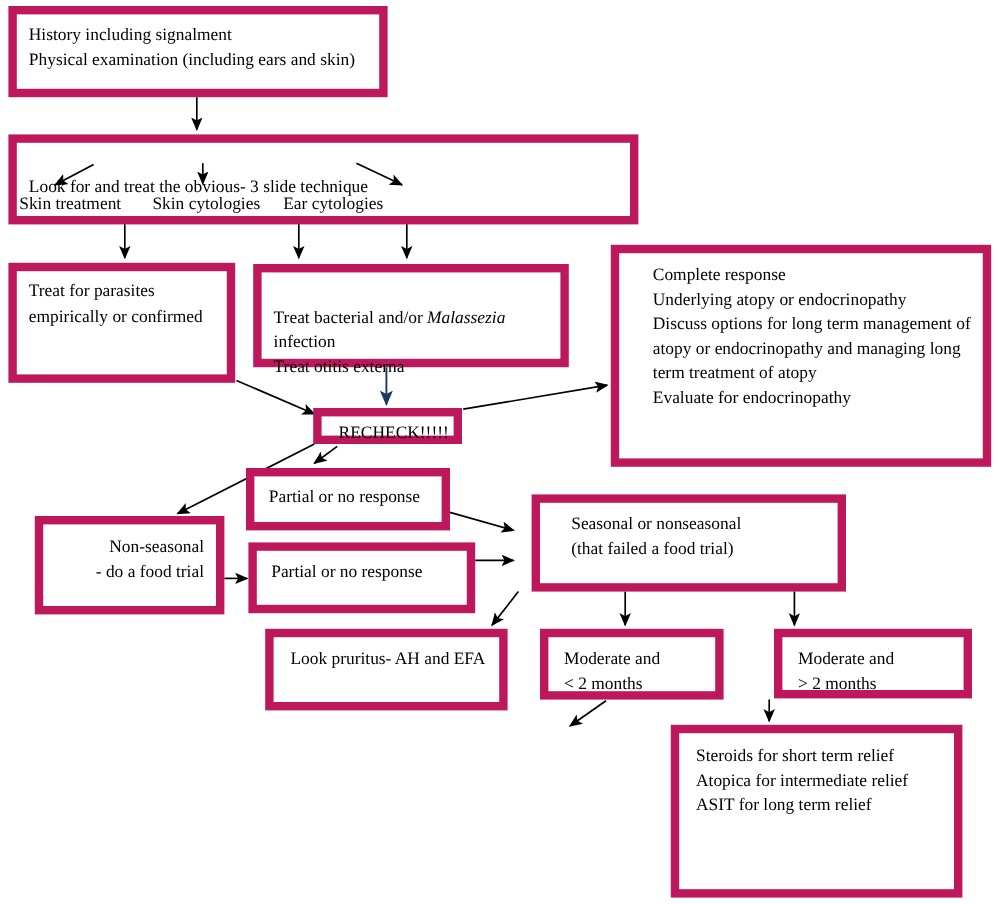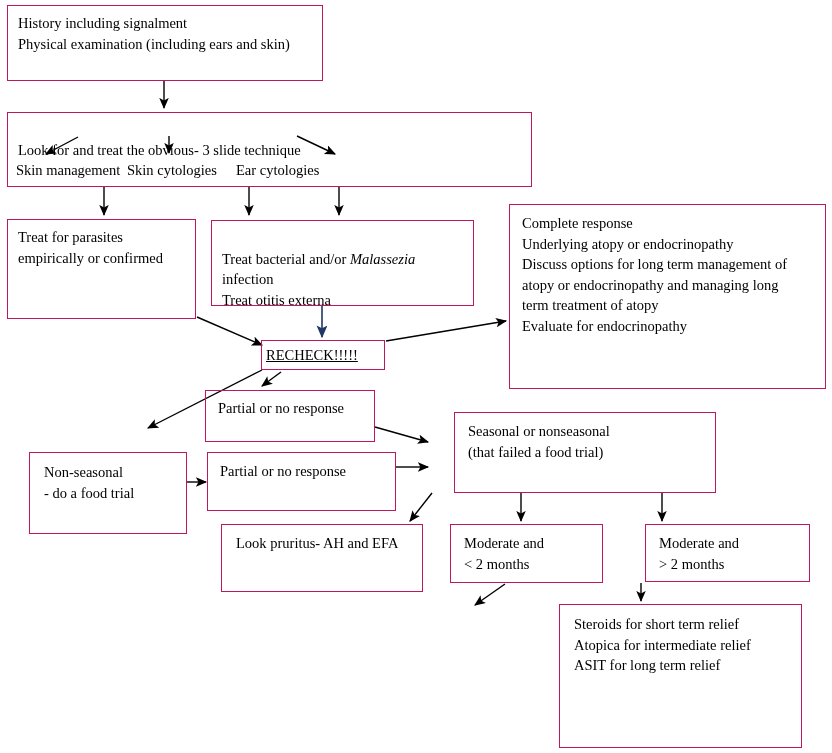--- a/index.html
+++ b/index.html
@@ -11,29 +11,29 @@
     position: relative;
     width: 832px;
     height: 753px;
     background: #ffffff;
     font-family: "Liberation Serif", "DejaVu Serif", serif;
     overflow: hidden;
   }
   .node {
     position: absolute;
     box-sizing: border-box;
-    border: 1px solid #be185d;
+    border: 7px solid #be185d;
     background: transparent;
     font-size: 14.5px;
     line-height: 1.42;
     color: #000000;
     padding: 7px 10px 5px 10px;
     white-space: pre-line;
   }
-  .node.center-text { text-align: left; padding-top: 6px; text-decoration: underline; }
+  .node.center-text { text-align: right; padding-top: 6px; }
   .free-label {
     position: absolute;
     font-family: "Liberation Serif", "DejaVu Serif", serif;
     font-size: 14.5px;
     line-height: 1.42;
     color: #000000;
     white-space: pre;
   }
   .ital { font-style: italic; }
   svg.arrows {
@@ -96,50 +96,50 @@
 
     <line x1="641" y1="583" x2="641" y2="601" stroke="#000000" stroke-width="1.4" marker-end="url(#ah)"></line>
   </svg>
 
   <div class="node" style="left:7px; top:5px; width:316px; height:76px;">History including signalment
 Physical examination  (including ears and skin)</div>
 
   <div class="node" style="left:7px; top:112px; width:525px; height:75px; padding-top:6px;">
     <span>Look for and treat the obvious- 3 slide technique</span>
   </div>
-  <div class="free-label" style="left:16px; top:160px;">Skin management</div>
+  <div class="free-label" style="left:16px; top:160px;">Skin treatment</div>
   <div class="free-label" style="left:127px; top:160px;">Skin cytologies</div>
   <div class="free-label" style="left:236px; top:160px;">Ear cytologies</div>
 
   <div class="node" style="left:7px; top:219px; width:189px; height:100px;">Treat for parasites
 empirically or confirmed</div>
 
   <div class="node" style="left:211px; top:220px; width:263px; height:86px;">
     <span>Treat bacterial and/or </span><span class="ital">Malassezia</span><span>
 infection
 Treat otitis externa</span>
   </div>
 
-  <div class="node" style="left:509px; top:204px; width:317px; height:185px; padding-left:12px; padding-top:8px;">Complete response
+  <div class="node" style="left:509px; top:204px; width:317px; height:185px; padding-left:28px; padding-top:8px;">Complete response
 Underlying atopy or endocrinopathy
 Discuss options for long term management of
 atopy or endocrinopathy and managing long
 term treatment of atopy
 Evaluate for endocrinopathy</div>
 
   <div class="node center-text" style="left:261px; top:340px; width:124px; height:30px; padding:4px 4px 4px 4px;">RECHECK!!!!!</div>
 
   <div class="node" style="left:205px; top:390px; width:170px; height:52px; padding-left:12px;">Partial or no response</div>
 
-  <div class="node" style="left:29px; top:452px; width:158px; height:82px; padding-left:14px; padding-top:9px;">Non-seasonal
+  <div class="node" style="left:29px; top:430px; width:158px; height:82px; padding-left:14px; padding-top:9px;text-align:right;">Non-seasonal
 - do a food trial</div>
 
   <div class="node" style="left:207px; top:452px; width:189px; height:59px; padding-left:12px; padding-top:8px;">Partial or no response</div>
 
-  <div class="node" style="left:454px; top:412px; width:262px; height:81px; padding-left:13px; padding-top:8px;">Seasonal or nonseasonal
+  <div class="node" style="left:443px; top:412px; width:262px; height:81px; padding-left:26px; padding-top:8px;">Seasonal or nonseasonal
 (that failed a food trial)</div>
 
   <div class="node" style="left:221px; top:524px; width:202px; height:68px; padding-left:14px; padding-top:8px;">Look pruritus- AH and EFA</div>
 
   <div class="node" style="left:450px; top:524px; width:153px; height:59px; padding-left:13px; padding-top:8px;">Moderate and
  &lt; 2 months</div>
 
   <div class="node" style="left:645px; top:524px; width:165px; height:58px; padding-left:13px; padding-top:8px;">Moderate and
  &gt; 2 months</div>
 

